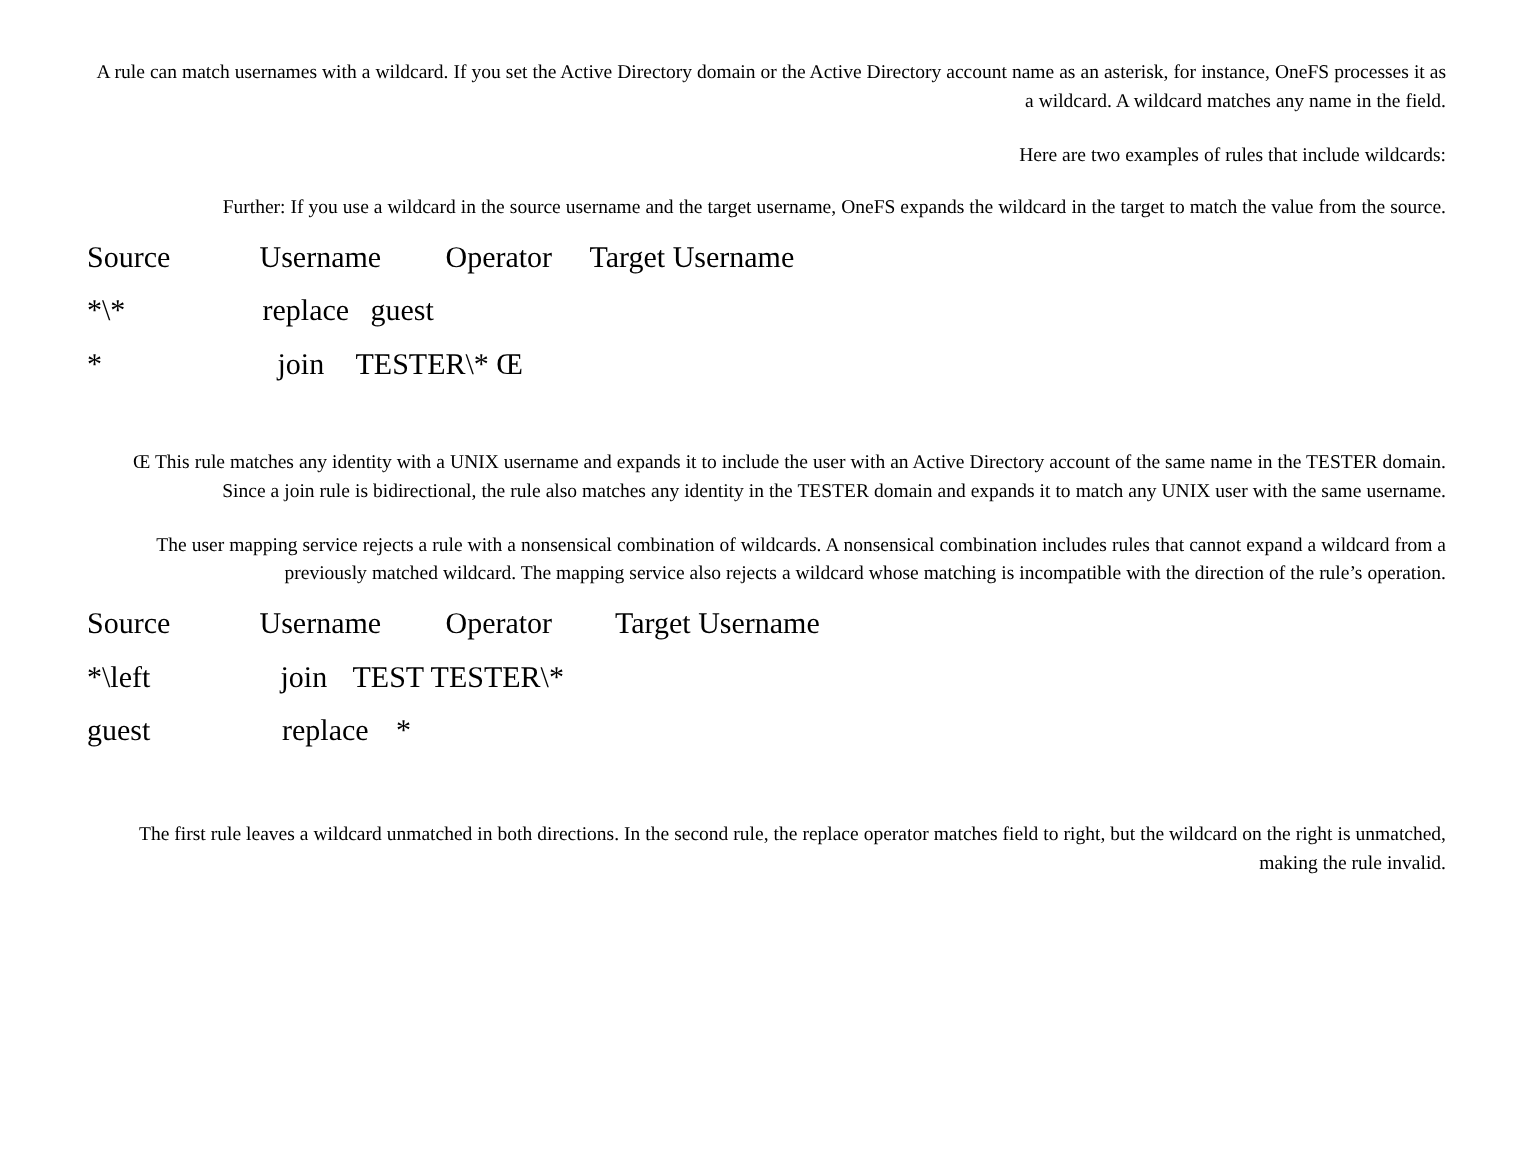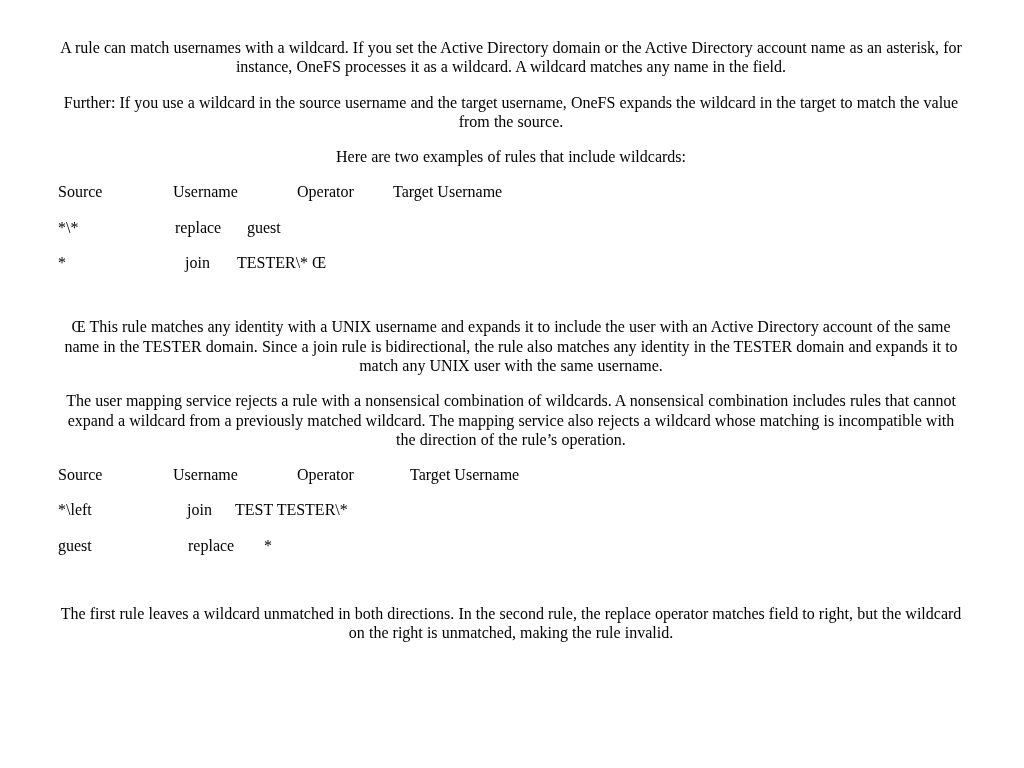--- a/index.html
+++ b/index.html
@@ -21,32 +21,32 @@
     height: 768px;
     box-sizing: border-box;
     padding: 38px 72px 0 58px;
     overflow: hidden;
   }
   .doc-body {
     width: 906px;
   }
   p.para {
     margin: 0 0 16px 0;
-    font-size: 16px;
+    font-size: 13px;
     line-height: 19.3px;
-    text-align: center;
+    text-align: right;
     white-space: pre-wrap;
     word-spacing: 0.1px;
   }
   
   .rule-table {
     margin: 0 0 16px 0;
   }
   .rule-row {
-    font-size: 16px;
+    font-size: 20px;
     line-height: 19.3px;
     margin: 0 0 16px 0;
     white-space: pre;
     display: block;
   }
   .rule-row:last-child {
     margin-bottom: 0;
   }
   .rule-table.first-table .rule-row .c-source   { display:inline-block; width:115px; }
   .rule-table.first-table .rule-row .c-username { display:inline-block; width:124px; }
@@ -81,23 +81,23 @@
   }
 </style>
 </head>
 <body style="background: rgb(255, 255, 255); color: rgb(0, 0, 0);">
 
 <div class="page">
   <div class="doc-body">
 
     <p class="para">A rule can match usernames with a wildcard. If you set the Active Directory domain or the Active Directory account name as an asterisk, for instance, OneFS processes it as a wildcard. A wildcard matches any name in the field.</p>
 
+    <p class="para">Here are two examples of rules that include wildcards:</p>
+
     <p class="para">Further: If you use a wildcard in the source username and the target username, OneFS expands the wildcard in the target to match the value from the source.</p>
-
-    <p class="para">Here are two examples of rules that include wildcards:</p>
 
     <div class="rule-table first-table">
       <div class="rule-row header-row"><span class="c-source">Source</span><span class="c-username">Username</span><span class="c-operator">Operator</span><span class="c-target">Target Username</span></div>
 
       <div class="rule-row data-row-2"><span class="c-source">*\*</span><span class="c-username">replace</span><span class="c-operator">guest</span><span class="c-target"></span></div>
 
       <div class="rule-row data-row-1"><span class="c-source">*</span><span class="c-username">join</span><span class="c-operator">TESTER\* Œ</span><span class="c-target"></span></div>
     </div>
 
     <div class="block-gap"></div>

